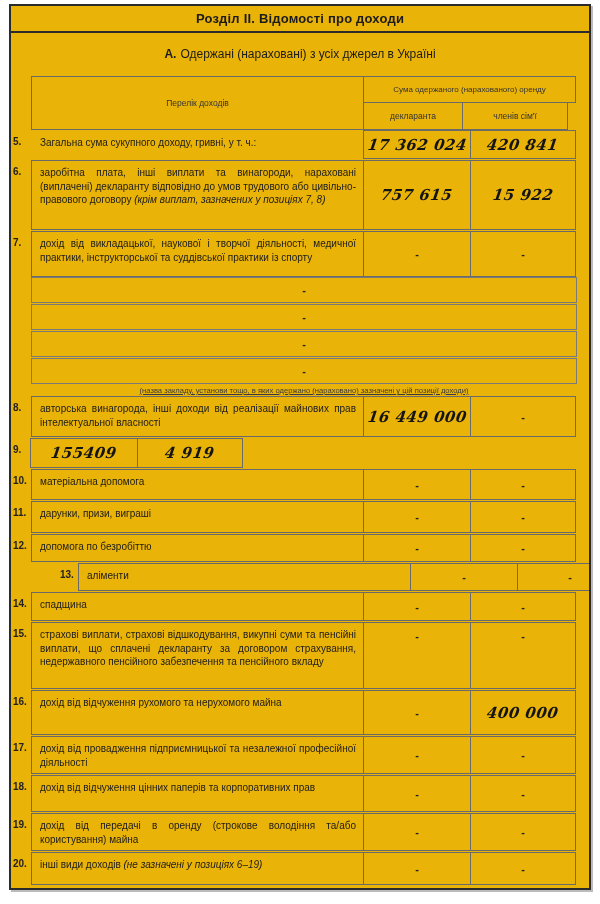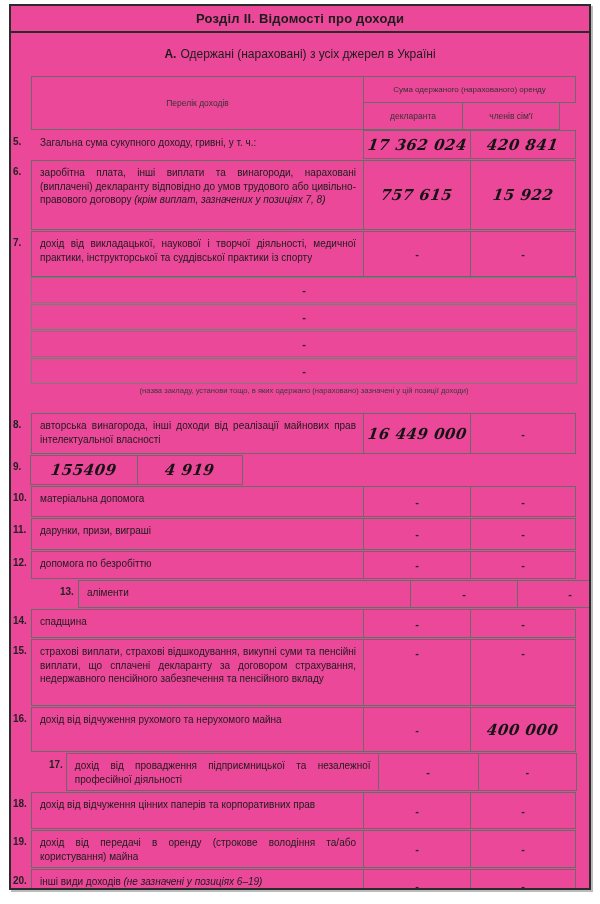--- a/index.html
+++ b/index.html
@@ -1,64 +1,64 @@
 <!DOCTYPE html>
 <html><head>
 <meta charset="utf-8">
 <style>
   html,body{margin:0;padding:0;background:#fff;}
   body{width:600px;height:904px;font-family:"Liberation Sans",sans-serif;color:#1c1c1c;
        -webkit-font-smoothing:antialiased;}
   .page{width:582px;height:886px;margin:4px auto 0;border:2px solid #2b2b2b;
-        box-shadow:2px 2px 0 rgba(60,60,60,.35);box-sizing:border-box;background:#ec4899;overflow:hidden;}
+        box-shadow:2px 2px 0 rgba(60,60,60,.35);box-sizing:border-box;background:#eab308;overflow:hidden;}
   .title-bar{height:25px;border-bottom:2px solid #2b2b2b;display:flex;align-items:center;justify-content:center;}
   .title-bar .t{font-size:13px;font-weight:bold;letter-spacing:.2px;}
   .subtitle{margin-top:14px;text-align:center;font-size:12px;}
   .subtitle .letter{font-weight:bold;margin-right:4px;}
   .tablewrap{margin-top:15px;}
   .indent{margin-left:20px;}
   
   .hdr{display:flex;width:546px;box-sizing:border-box;}
   .hdr .left{width:333px;border:1px solid #6a6a6a;box-sizing:border-box;display:flex;
              align-items:center;justify-content:center;font-size:8.5px;color:#333;min-height:54px;}
   .hdr .right{width:213px;margin-left:-1px;box-sizing:border-box;display:flex;flex-direction:column;}
   .hdr .sum{border:1px solid #6a6a6a;box-sizing:border-box;min-height:27px;display:flex;
             align-items:center;justify-content:center;font-size:8px;color:#333;text-align:center;padding:0 4px;}
   .hdr .split{display:flex;margin-top:-1px;flex:1;}
   .hdr .split .c{border:1px solid #6a6a6a;box-sizing:border-box;min-height:28px;display:flex;
                  align-items:center;justify-content:center;font-size:8.5px;color:#333;}
   .hdr .split .c1{width:100px;}
-  .hdr .split .c2{width:98px;margin-left:-1px;}
+  .hdr .split .c2{width:106px;margin-left:-1px;}
   
   .frow{display:flex;width:566px;box-sizing:border-box;}
   .num{width:20px;box-sizing:border-box;font-size:10px;font-weight:bold;padding:6px 0 0 2px;color:#222;}
   .cell{box-sizing:border-box;border:1px solid #6a6a6a;}
   .cell.label{width:333px;font-size:10px;line-height:13.6px;padding:5px 7px 4px 8px;
               text-align:justify;color:#1c1c1c;}
   .cell.val{margin-left:-1px;display:flex;align-items:center;justify-content:center;}
   .cell.v1{width:108px;}
   .cell.v2{width:106px;}
   .frow + .frow{margin-top:1px;}
   .noborder{border-color:transparent;}
   .it{font-style:italic;margin-top:16px;}
   .hand{font-family:"DejaVu Serif",serif;font-style:italic;font-weight:700;font-size:15px;
         transform:skewX(-8deg);letter-spacing:.5px;color:#141414;white-space:nowrap;}
   .dash{font-weight:700;font-size:11px;color:#222;}
   .row-5{min-height:29px;}  .row-6{min-height:70px;}  .row-7{min-height:46px;}
   .row-8{min-height:41px;}  .row-9{min-height:30px;}  .row-10{min-height:31px;}
   .row-11{min-height:32px;} .row-12{min-height:28px;} .row-13{min-height:28px;margin-left:47px;}
   .row-14{min-height:29px;} .row-15{min-height:67px;} .row-16{min-height:45px;}
-  .row-17{min-height:35px;padding-left:36px;} .row-18{min-height:37px;} .row-19{min-height:35px;}
+  .row-17{min-height:35px;} .row-18{min-height:37px;} .row-19{min-height:35px;}
   .row-20{min-height:33px;}
   .row-15 .cell.val{align-items:flex-start;padding-top:7px;}
   
   .inst{width:546px;box-sizing:border-box;border:1px solid #7a7a7a;min-height:26px;
         display:flex;align-items:center;justify-content:center;}
   .inst + .inst{margin-top:1px;}
-  .note{width:546px;text-align:center;font-size:7.6px;color:#3a3a3a;margin:2px 0 18px;}
+  .note{width:546px;text-align:center;font-size:7.6px;color:#3a3a3a;margin:2px 0 1px;text-decoration:underline;}
 </style>
 </head>
 <body>
 
 <div class="page">
   <div class="title-bar">
     <span class="t">Розділ II. Відомості про доходи</span>
   </div>
 
   <div class="subtitle">

